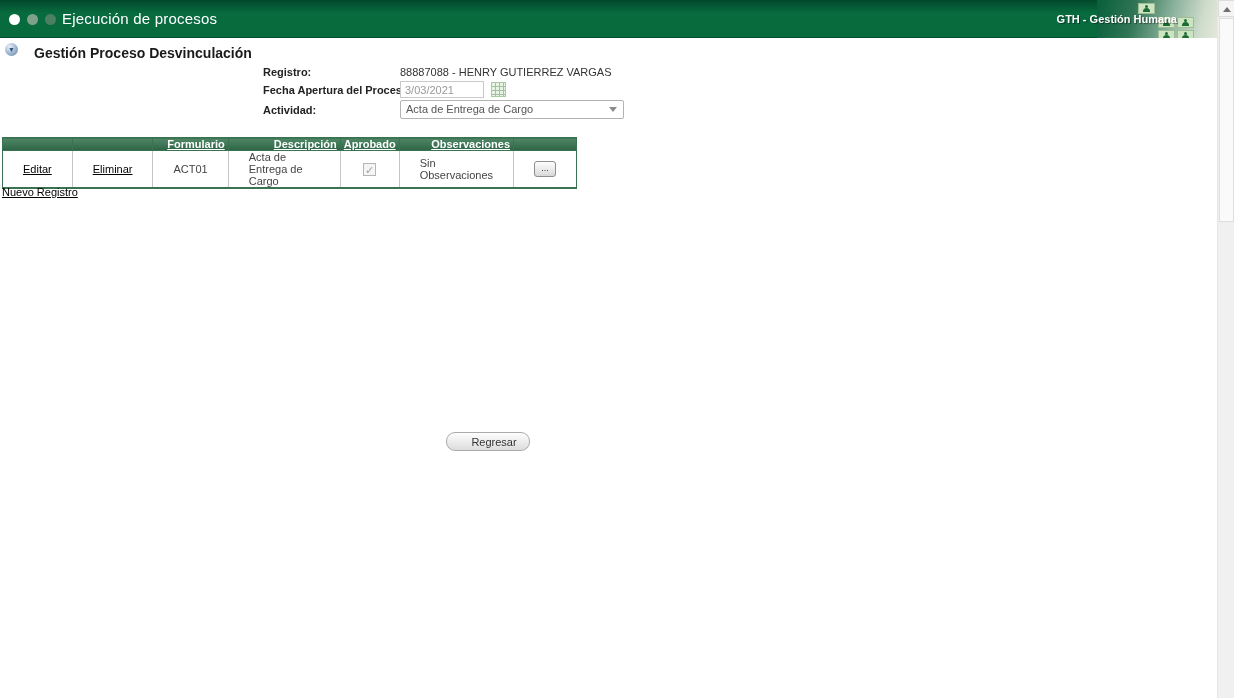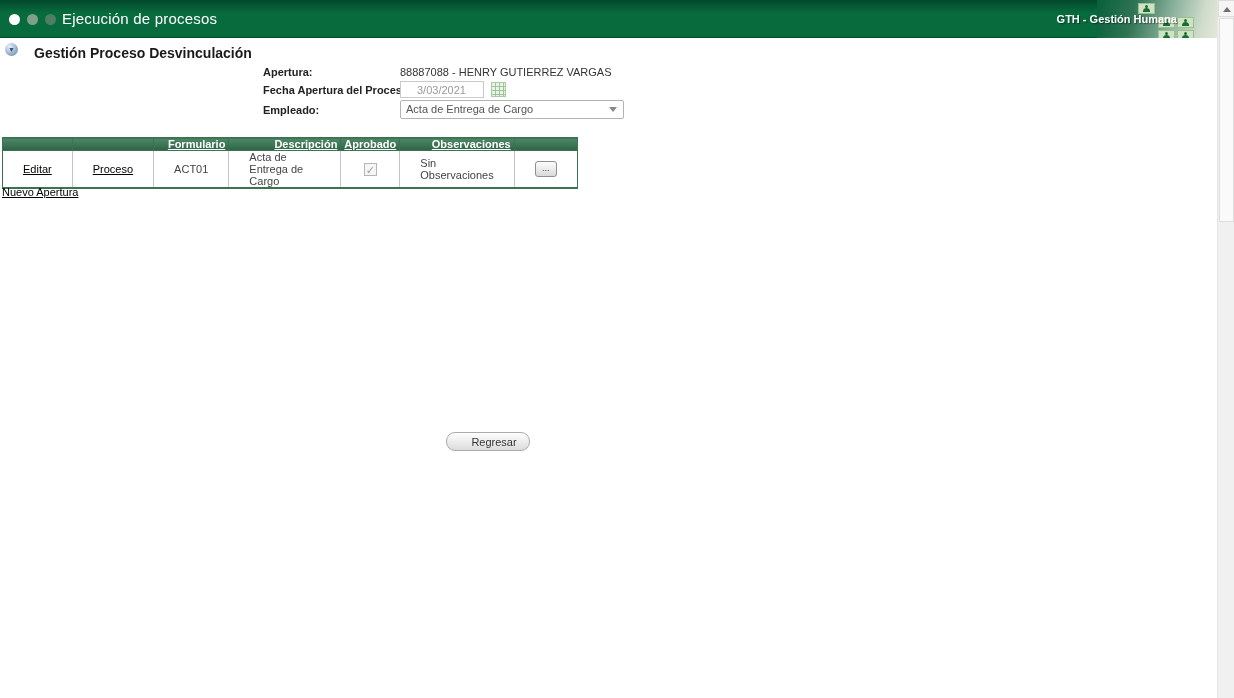--- a/index.html
+++ b/index.html
@@ -33,21 +33,21 @@
   .crumb-icon { position:absolute; left:5px; top:43px; width:13px; height:13px; border-radius:50%;
     background:radial-gradient(circle at 35% 30%, #e8f0f8 0%, #a9bed6 45%, #5d7da3 100%);
     color:#33567e; font-size:7px; line-height:13px; text-align:center; }
   .page-title { position:absolute; left:34px; top:45px; font-size:14px; font-weight:bold; color:#1a1a1a; }
 
   
   .flabel { position:absolute; left:263px; font-size:11px; font-weight:bold; color:#222; white-space:nowrap; }
   .fvalue { position:absolute; left:400px; font-size:11px; color:#333; white-space:nowrap;text-align:center; }
   .date-input { position:absolute; left:400px; top:81px; width:84px; height:17px;
     border:1px solid #c9c9c9; background:#fff; color:#999; font-size:11px;
-    font-family:"Liberation Sans", sans-serif; padding:0 16px; }
+    font-family:"Liberation Sans", sans-serif; padding:0 4px; }
   .cal-btn { position:absolute; left:491px; top:82px; width:15px; height:15px;
     border:1px solid #a9cba4;
     background:
       repeating-linear-gradient(to right, transparent 0 3px, #9cc59a 3px 4px),
       repeating-linear-gradient(to bottom, transparent 0 3px, #9cc59a 3px 4px),
       #e9f4e6;
     cursor:pointer; }
   .combo { position:absolute; left:400px; top:100px; width:224px; height:19px;
     border:1px solid #b3b3b3; border-radius:2px; background:#fff; cursor:pointer; }
   .combo .sel { position:absolute; left:5px; top:0; line-height:17px; font-size:11px; color:#555; }
@@ -110,64 +110,64 @@
       <span class="tile" style="right:23px; top:17px;"></span>
       <span class="tile" style="right:42px; top:30px;"></span>
       <span class="tile" style="right:23px; top:30px;"></span>
     </div>
     <div class="badge">GTH - Gestión Humana</div>
   </div>
 
   <div class="crumb-icon">▼</div>
   <div class="page-title">Gestión Proceso Desvinculación</div>
 
-  <div class="flabel" style="top:66px;">Apertura:</div>
+  <div class="flabel" style="top:66px;">Registro:</div>
   <div class="fvalue" style="top:66px;">88887088 - HENRY GUTIERREZ VARGAS</div>
 
   <div class="flabel" style="top:84px;">Fecha Apertura del Proceso:</div>
   <input class="date-input" type="text" readonly="" value="3/03/2021" style="">
   <div class="cal-btn"></div>
 
-  <div class="flabel" style="top:104px;">Empleado:</div>
+  <div class="flabel" style="top:104px;">Actividad:</div>
   <div class="combo">
     <span class="sel">Acta de Entrega de Cargo</span>
     <span class="arrow"></span>
   </div>
 
   <table class="grid">
     <thead>
       <tr>
         <th class="col-edit"></th>
         <th class="col-del"></th>
         <th class="col-form">Formulario</th>
         <th class="col-desc">Descripción</th>
         <th class="col-apr">Aprobado</th>
         <th class="col-obs">Observaciones</th>
         <th class="col-more"></th>
       </tr>
     </thead>
     <tbody>
       <tr>
         <td class="col-edit"><a class="lnk">Editar</a></td>
-        <td class="col-del"><a class="lnk">Proceso</a></td>
+        <td class="col-del"><a class="lnk">Eliminar</a></td>
         <td class="col-form">ACT01</td>
         <td class="col-desc">Acta de Entrega de Cargo</td>
         <td class="col-apr">
           <span class="chk">✓</span>
         </td>
         <td class="col-obs">Sin Observaciones</td>
         <td class="col-more">
           <span class="more-btn">...</span>
         </td>
       </tr>
     </tbody>
   </table>
 
   <div class="new-link">
-    <a class="lnk">Nuevo Apertura</a>
+    <a class="lnk">Nuevo Registro</a>
   </div>
 
   <button class="regresar">Regresar</button>
 
   <div class="scrollbar">
     <div class="sb-up"></div>
     <div class="sb-thumb"></div>
   </div>
 
 </div>

